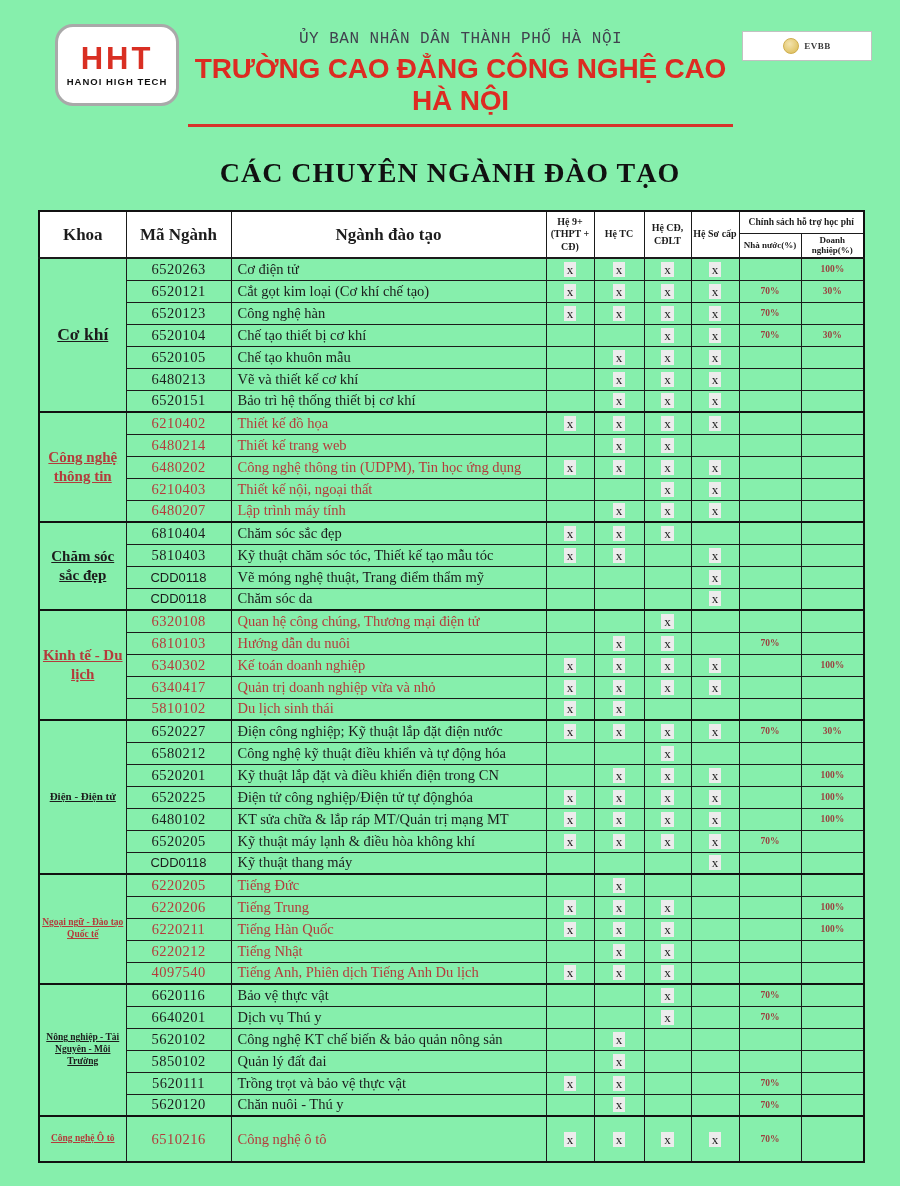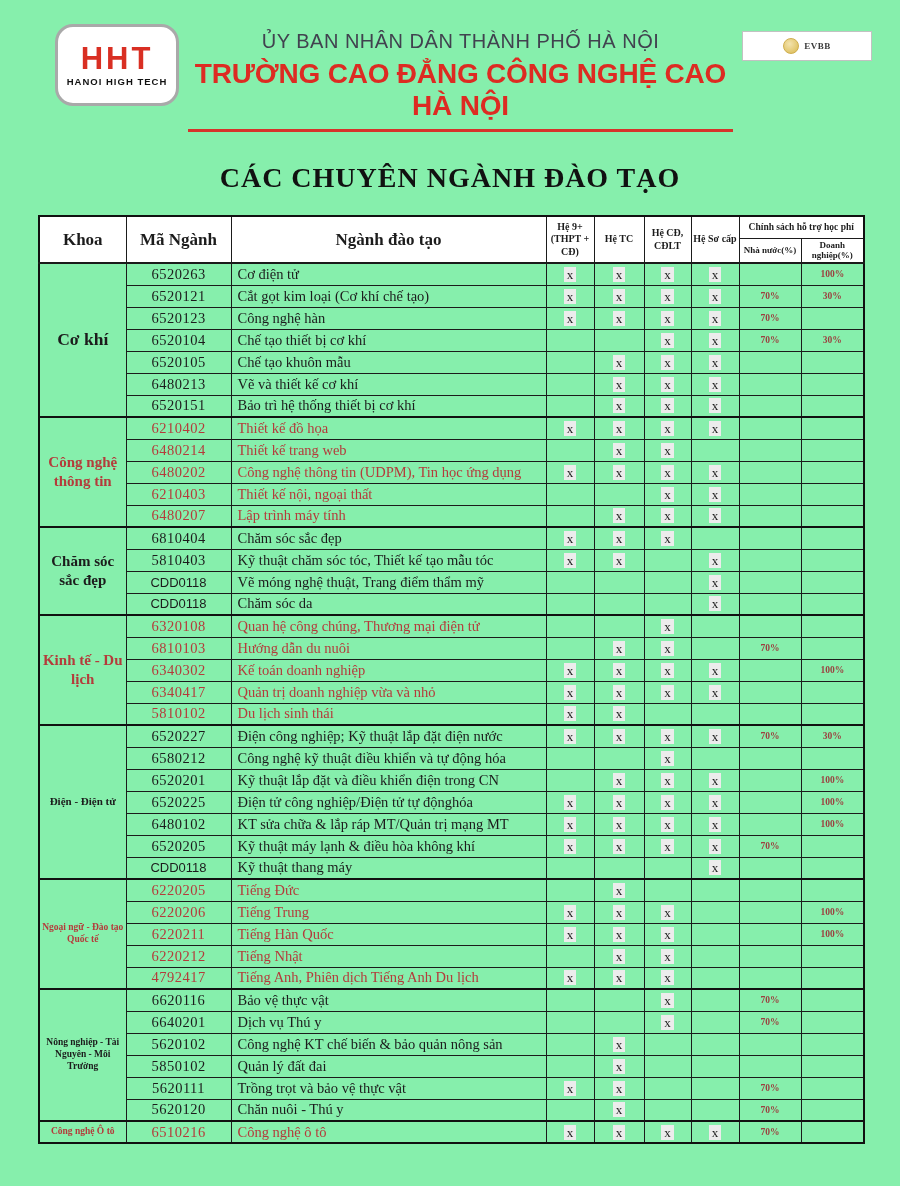--- a/index.html
+++ b/index.html
@@ -11,21 +11,21 @@
   
   .top-header { display:flex; align-items:flex-start; padding:24px 28px 0 55px; }
   .logo-box {
     width:124px; height:82px; border:3px solid #a9a9a9; border-radius:18px;
     display:flex; flex-direction:column; align-items:center; justify-content:center;
     background:#fff; flex:0 0 auto;
   }
   .logo-hht { font-family:"Liberation Sans", sans-serif; font-weight:bold; font-size:31px; letter-spacing:3px; color:#d92f23; line-height:1; }
   .logo-sub { font-family:"Liberation Sans", sans-serif; font-weight:bold; font-size:9.5px; letter-spacing:1px; color:#111; margin-top:2px; }
   .head-center { flex:1 1 auto; text-align:center; padding-top:6px; }
-  .head-line1 { font-family:Liberation Sans, sans-serif; font-size:20px; color:#41424f; letter-spacing:.5px; }
+  .head-line1 { font-family:Liberation Mono, monospace; font-size:16px; color:#41424f; letter-spacing:.5px; }
   .head-line2 { font-family:"Liberation Sans", sans-serif; font-weight:bold; font-size:28px; color:#dd2b22; letter-spacing:-.2px; margin-top:5px; }
   .head-rule { width:545px; height:3px; background:#d6332b; margin:7px auto 0; }
   .certs { width:130px; flex:0 0 auto; }
   .cert-box1 { border:1px solid #999; background:#fff; }
   .cert-row { display:flex; align-items:center; justify-content:space-around; padding:4px 4px 2px; }
   .quacert-ring {
     width:26px; height:26px; border-radius:50%; border:5px solid #1e5fa8; position:relative;
   }
   .quacert-label {
     position:absolute; left:-6px; top:8px; background:#fff; color:#1e5fa8;
@@ -59,22 +59,22 @@
   th.h-sub { font-size:9px; line-height:1.2; padding:1px; }
   thead tr.hrow1 th { border-bottom-width:2px; }
   thead tr.hrow1 th.h-policy { border-bottom-width:1px; }
   thead tr.hrow2 th { border-bottom-width:2px; }
   tbody td { height:22px; vertical-align:middle; font-size:14.5px; }
   td.code { text-align:center; letter-spacing:.5px; }
   td.name { text-align:left; padding:0 6px; white-space:nowrap; overflow:hidden; }
   td.chk, td.pct { text-align:center; }
   td.pct { font-weight:bold; font-size:9.5px; color:#9c3f3f; }
   .xmark { display:inline-block; background:#ececec; padding:0 3px; font-size:13px; color:#232323; line-height:15px; }
-  td.khoa { text-align:center; font-weight:bold; vertical-align:middle; padding:4px 2px;
-    border-top:2px solid #111; line-height:1.25; }
+  td.khoa { text-align:center; font-weight:bold; vertical-align:middle; padding:16px 2px;
+    border-top:2px solid #111; line-height:1.25;text-decoration:underline; }
   tr.sec-start td { border-top:2px solid #111; }
   .red { color:#b43b3b;margin-left:43px; }
   td.khoa.lg { font-size:17.5px; }
   td.khoa.md { font-size:15px; }
   td.khoa.sm { font-size:11px; }
   td.khoa.xs { font-size:9.5px; }
   td.sansfont { font-family:"Liberation Sans", sans-serif; font-size:13px; letter-spacing:0; }
 </style>
 </head>
 <body>
@@ -450,21 +450,21 @@
           <td class="code red">6220212</td>
           <td class="name red">Tiếng Nhật</td>
           <td class="chk"></td>
           <td class="chk"><span class="xmark">x</span></td>
           <td class="chk"><span class="xmark">x</span></td>
           <td class="chk"></td>
           <td class="pct"></td>
           <td class="pct"></td>
         </tr>
         <tr>
-          <td class="code red">4792417</td>
+          <td class="code red">4097540</td>
           <td class="name red">Tiếng Anh, Phiên dịch Tiếng Anh Du lịch</td>
           <td class="chk"><span class="xmark">x</span></td>
           <td class="chk"><span class="xmark">x</span></td>
           <td class="chk"><span class="xmark">x</span></td>
           <td class="chk"></td>
           <td class="pct"></td>
           <td class="pct"></td>
         </tr>
         <tr class="sec-start">
           <td class="khoa xs" rowspan="6">Nông nghiệp - Tài Nguyên - Môi Trường</td>

